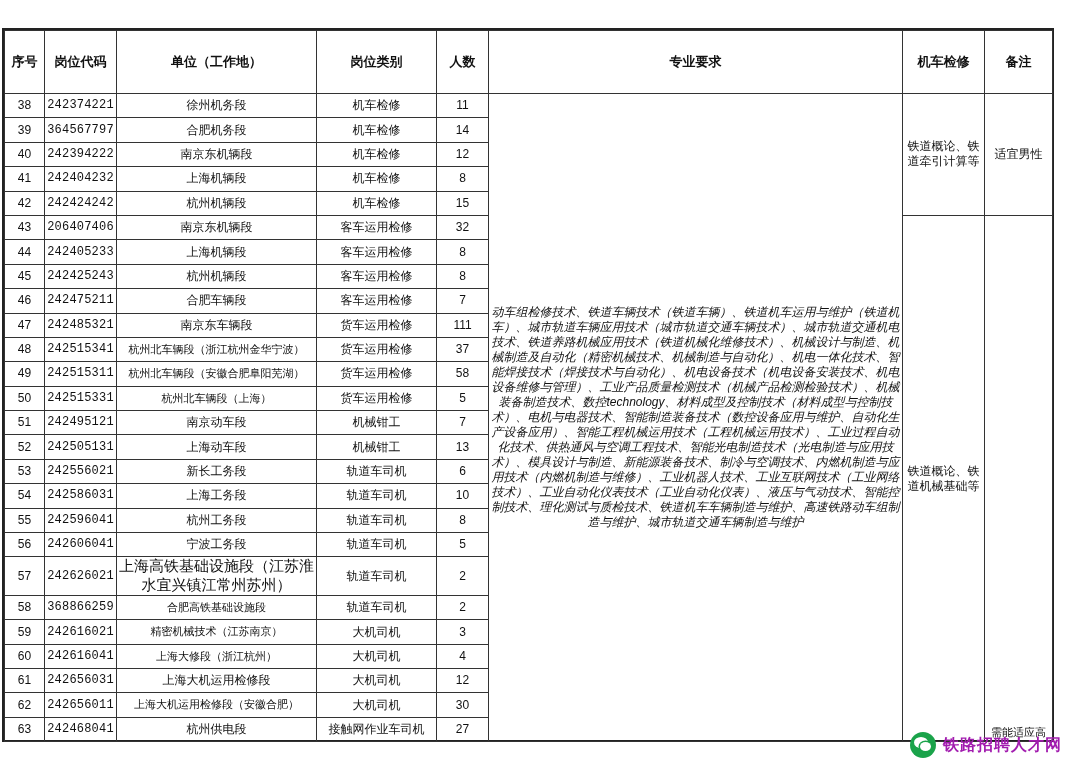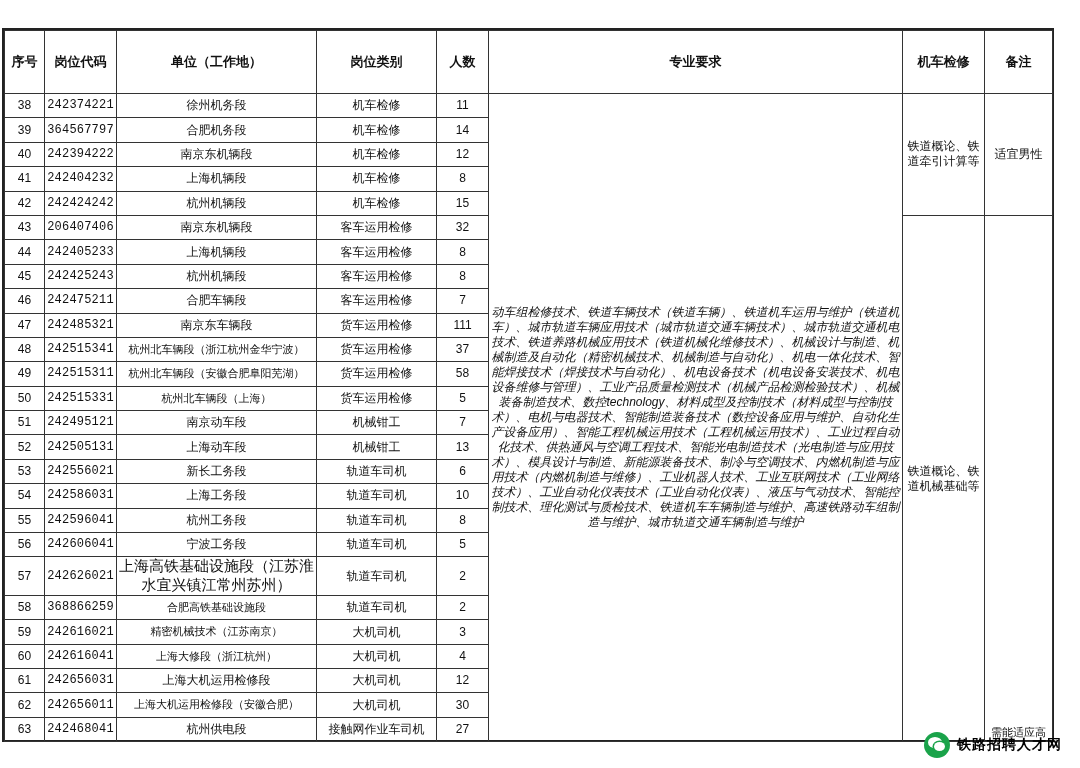--- a/index.html
+++ b/index.html
@@ -110,23 +110,23 @@
     padding: 0 2px 2px 2px;
     line-height: 1.3;
   }
   .watermark {
     position: absolute;
     right: 18px;
     bottom: 10px;
     display: flex;
     align-items: center;
     gap: 7px;
-    font-size: 14px;
+    font-size: 16px;
     font-weight: bold;
-    color: #000000;
+    color: #a21caf;
     letter-spacing: 1px;
   }
   .wm-logo {
     width: 26px;
     height: 26px;
     border-radius: 50%;
     background: #1aa34a;
     position: relative;
     flex: none;
   }

